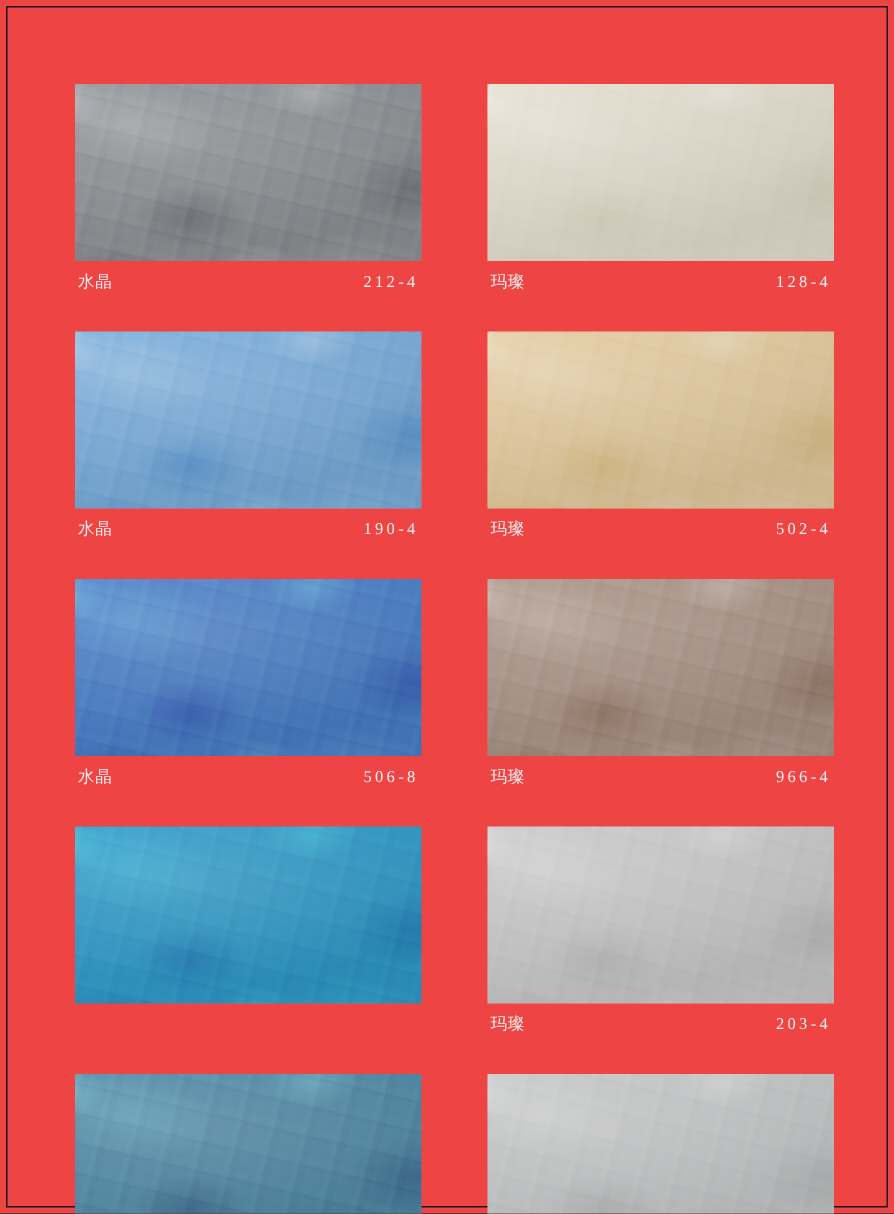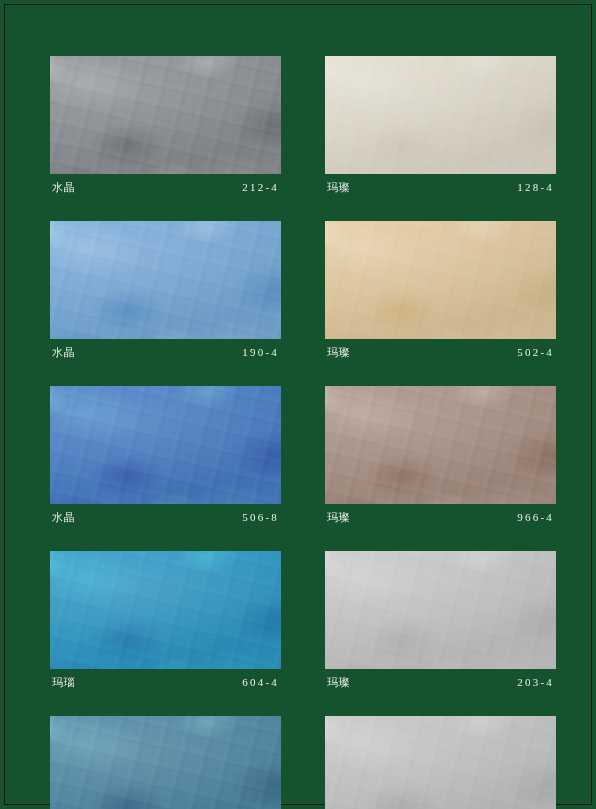--- a/index.html
+++ b/index.html
@@ -114,21 +114,21 @@
   .swatch-code {
     font-size: 11px;
     letter-spacing: 2.2px;
     color: #f0f0f0;
     font-family: Liberation Serif, serif;
   }
 </style>
 </head>
 <body>
 
-<div id="catalog-page" style="background: #14532d;">
+<div id="catalog-page" style="background: #ef4444;">
 
   <div id="page-frame" style="border-color: rgb(23, 23, 23);"></div>
 
   <div id="swatch-grid">
 
     <div class="swatch-card">
       <div class="swatch-chip" style="background-color: rgb(142, 145, 149);">
         <div class="tex a"></div>
         <div class="tex b"></div>
         <div class="tex c"></div>
@@ -205,24 +205,20 @@
       </div>
     </div>
 
     <div class="swatch-card">
       <div class="swatch-chip" style="background-color: rgb(47, 154, 201);">
         <div class="tex a"></div>
         <div class="tex b"></div>
         <div class="tex c"></div>
         <div class="sheen"></div>
       </div>
-      <div class="swatch-caption">
-        <span class="swatch-name">玛瑙</span>
-        <span class="swatch-code">604-4</span>
-      </div>
     </div>
 
     <div class="swatch-card">
       <div class="swatch-chip" style="background-color: rgb(200, 201, 200);">
         <div class="tex a"></div>
         <div class="tex b"></div>
         <div class="tex c"></div>
         <div class="sheen"></div>
       </div>
       <div class="swatch-caption">

